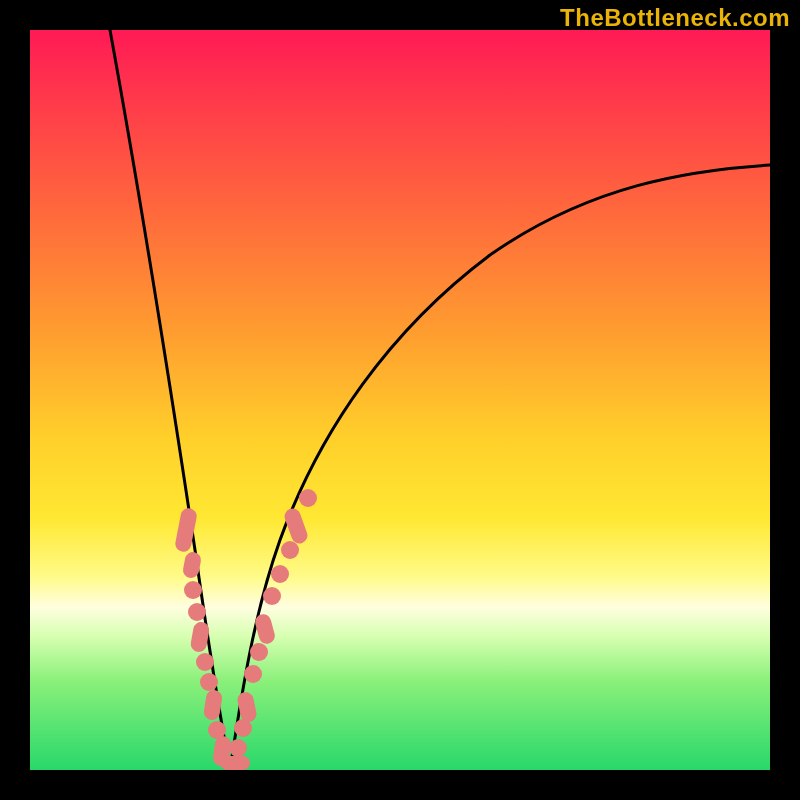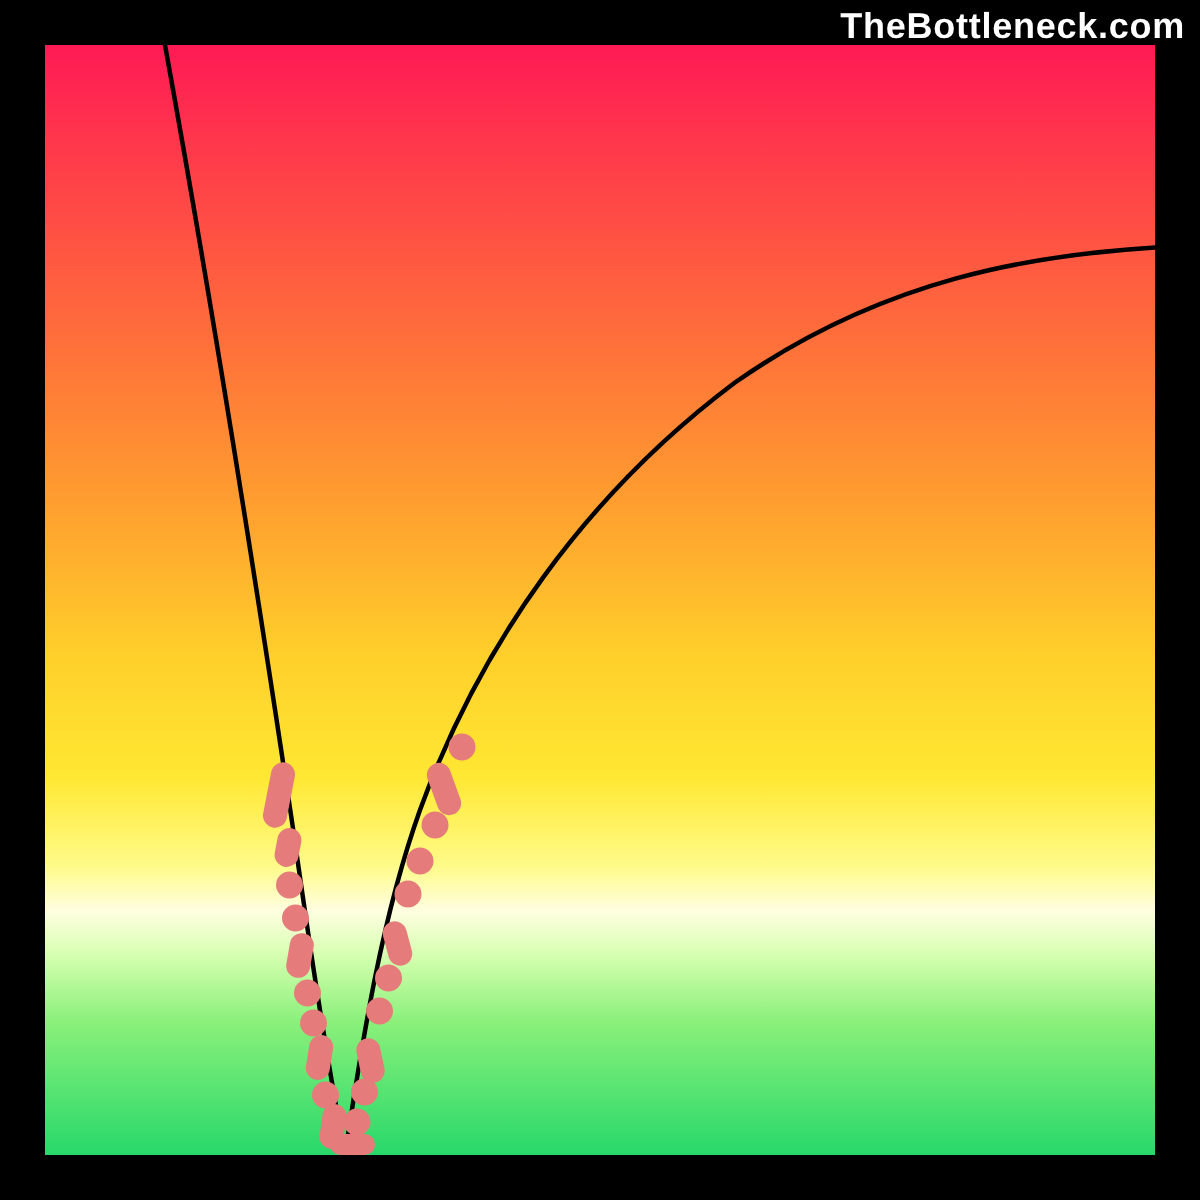--- a/index.html
+++ b/index.html
@@ -39,21 +39,21 @@
       #28d86a 100%
     );
   }
   .watermark {
     position: absolute;
     top: 4px;
     right: 10px;
     font-family: Arial, Helvetica, sans-serif;
     font-size: 24px;
     font-weight: 600;
-    color: #ffffff;
+    color: #eab308;
     letter-spacing: 0.5px;
   }
   svg.curves {
     position: absolute;
     top: 0;
     left: 0;
     width: 740px;
     height: 740px;
   }
   .curve {

